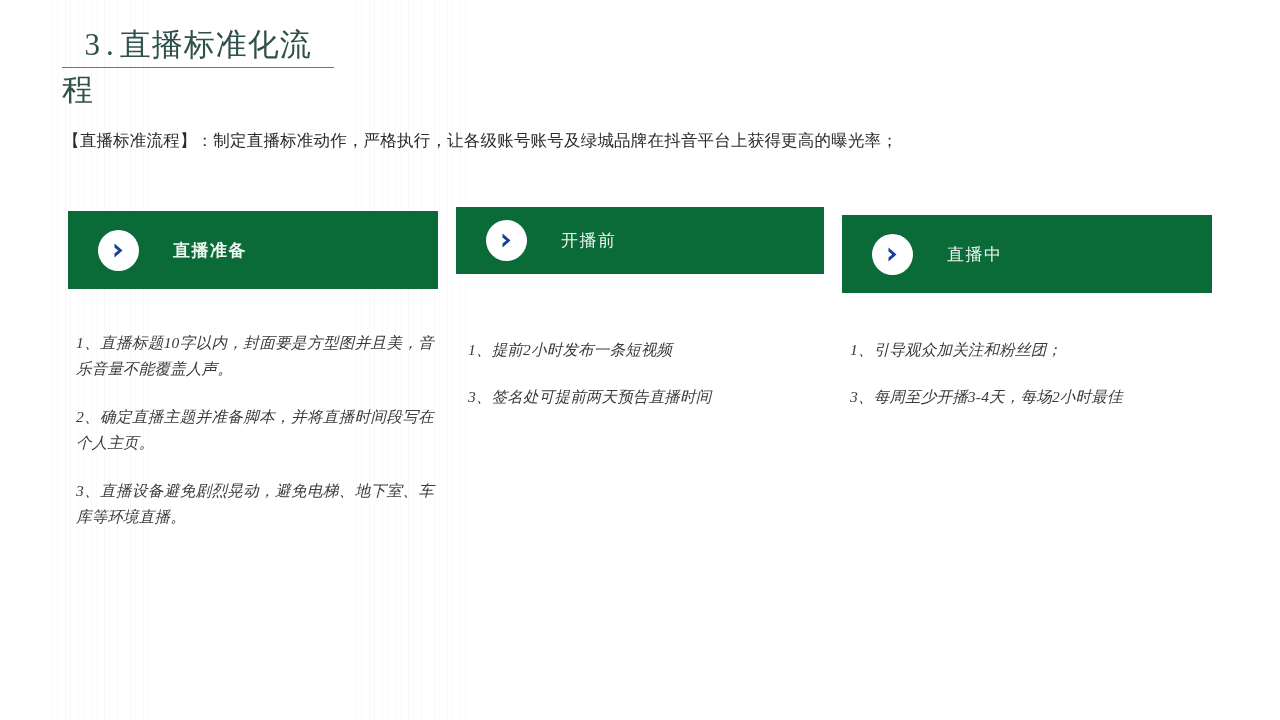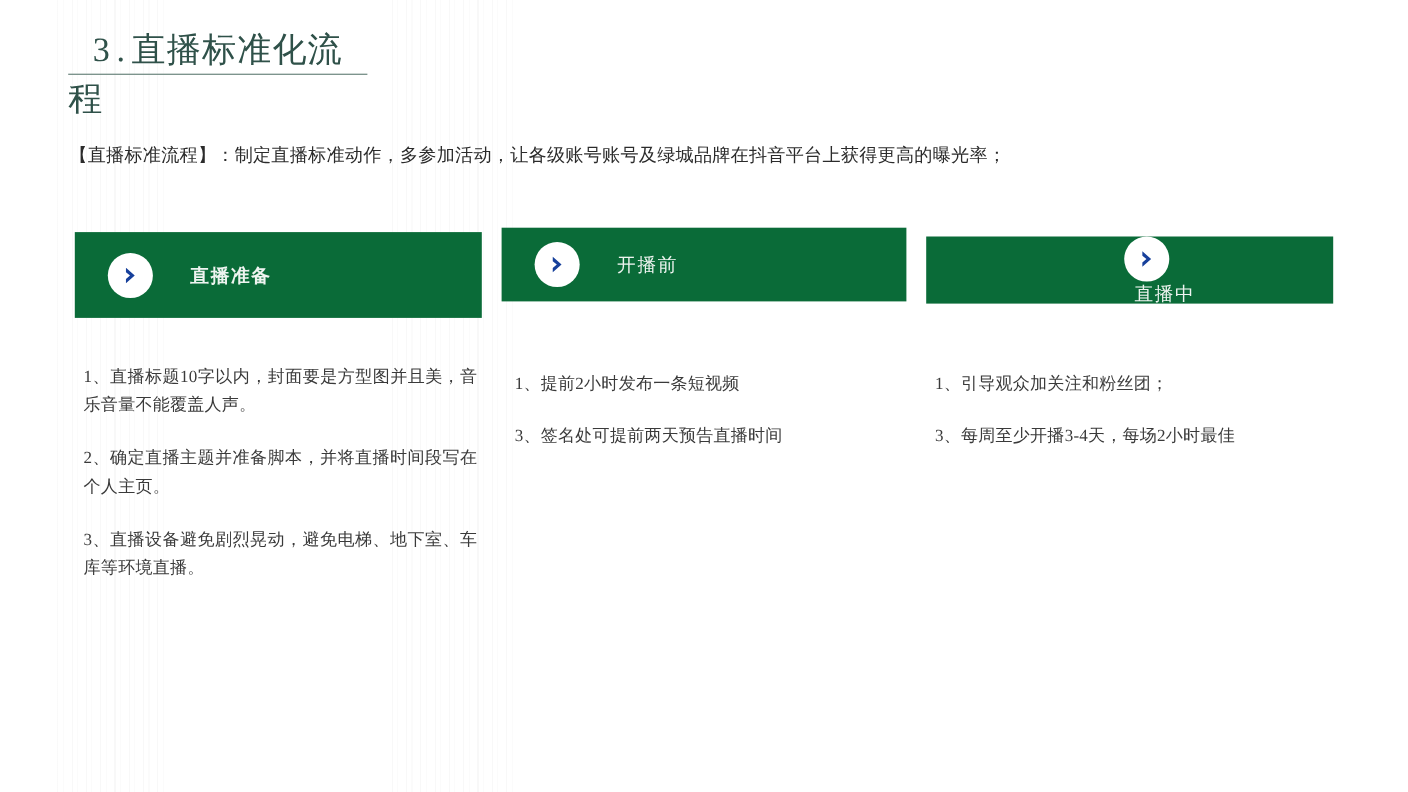--- a/index.html
+++ b/index.html
@@ -99,21 +99,21 @@
     width: 100%;
     height: 62px;
     background: #0a6b38;
     display: flex;
     align-items: center;
     box-sizing: border-box;
     padding-left: 30px;
   }
   .col-0 .header-bar { top: 211px; height: 78px; font-weight: bold; }
   .col-1 .header-bar { top: 207px; height: 67px; }
-  .col-2 .header-bar { top: 215px; height: 61px; flex-direction: column; }
+  .col-2 .header-bar { top: 215px; height: 78px; }
 
   .chev-circle {
     width: 41px;
     height: 41px;
     border-radius: 50%;
     background: #ffffff;
     flex: 0 0 41px;
     display: flex;
     align-items: center;
     justify-content: center;
@@ -125,20 +125,21 @@
     font-size: 17px;
     color: #eef4f0;
     letter-spacing: 1.5px;
     font-family: "Liberation Serif", "DejaVu Serif", serif;
   }
 
   .body-list {
     position: absolute;
     width: 100%;
     box-sizing: border-box;
+    font-style: italic;
   }
   .col-0 .body-list { top: 330px; padding-left: 8px; padding-right: 4px; }
   .col-1 .body-list { top: 337px; padding-left: 12px; }
   .col-2 .body-list { top: 337px; padding-left: 8px; }
 
   .body-item {
     font-size: 15.5px;
     line-height: 26px;
     color: #3a3a3a;
     letter-spacing: 0.2px;
@@ -154,21 +155,21 @@
 <div class="slide">
 
   <div class="bg-stripes band-a"></div>
   <div class="bg-stripes band-b"></div>
 
   <div class="title-block">
     <span class="title-line1"><span class="num">3.</span><span>直播标准化流</span></span>
     <span class="title-line2">程</span>
   </div>
 
-  <div class="subtitle">【直播标准流程】：制定直播标准动作，多参加活动，让各级账号账号及绿城品牌在抖音平台上获得更高的曝光率；</div>
+  <div class="subtitle">【直播标准流程】：制定直播标准动作，严格执行，让各级账号账号及绿城品牌在抖音平台上获得更高的曝光率；</div>
 
   <div class="columns">
 
     <div class="column col-0">
       <div class="header-bar">
         <span class="chev-circle">
           <svg width="23" height="23" viewBox="0 0 23 23" aria-hidden="true">
             <path d="M7.5 4.5 L15.5 11.5 L7.5 18.5 L7.5 14.6 L11.2 11.5 L7.5 8.4 Z" fill="#17409b"></path>
           </svg>
         </span>

